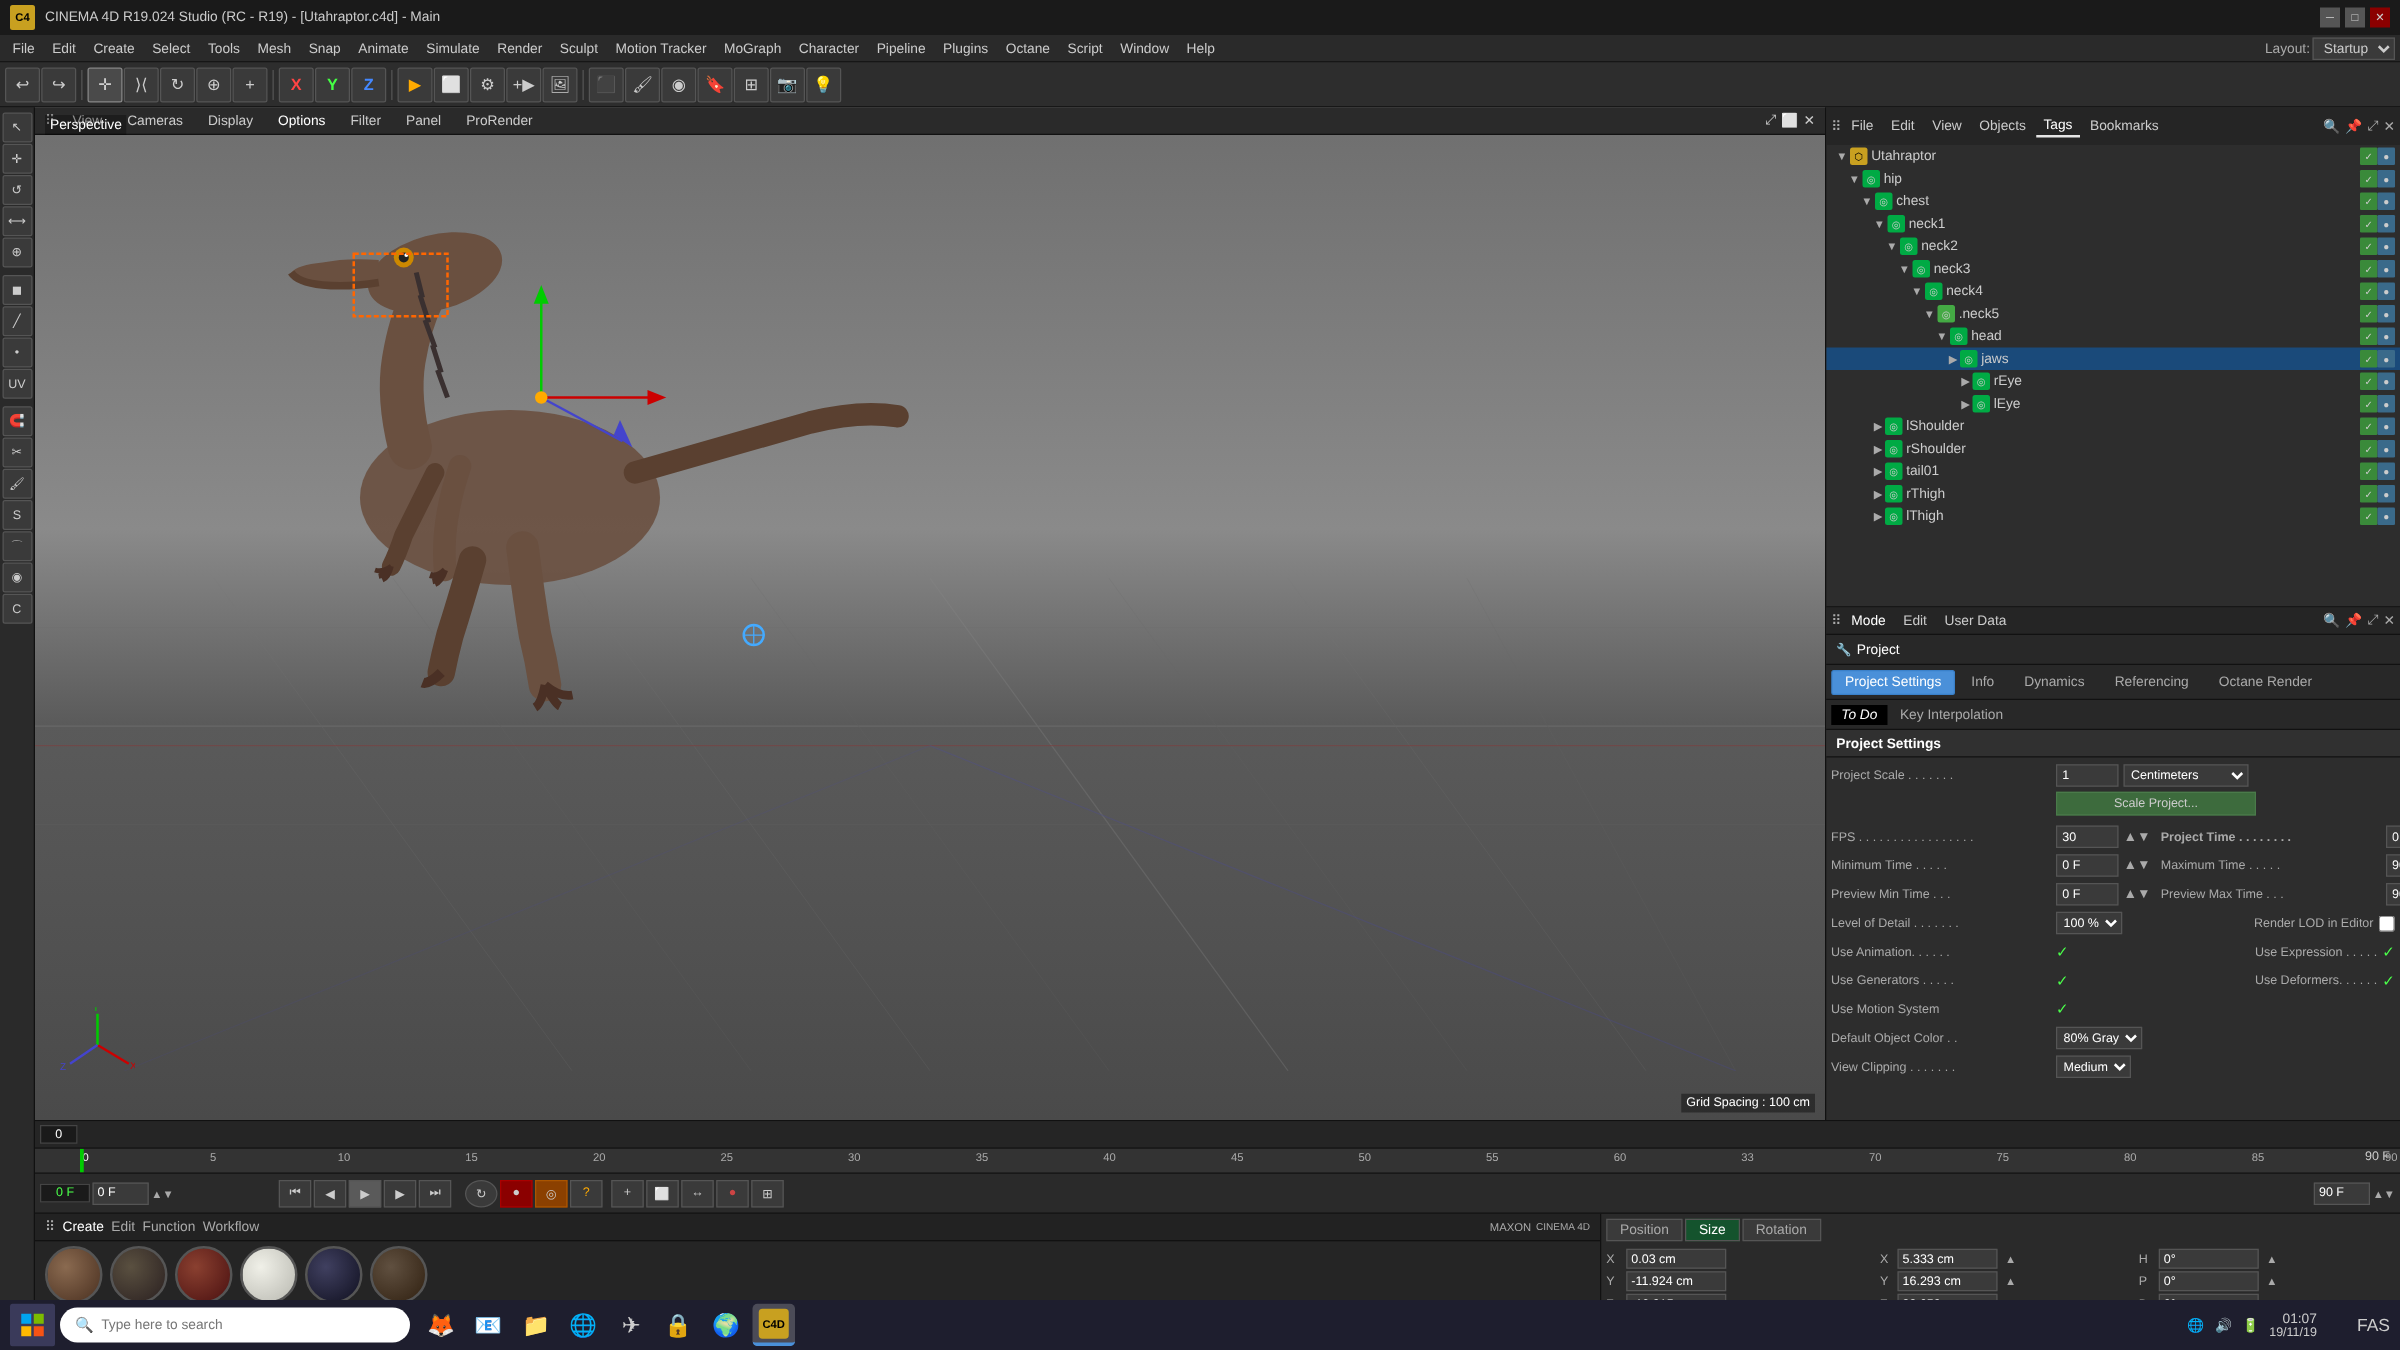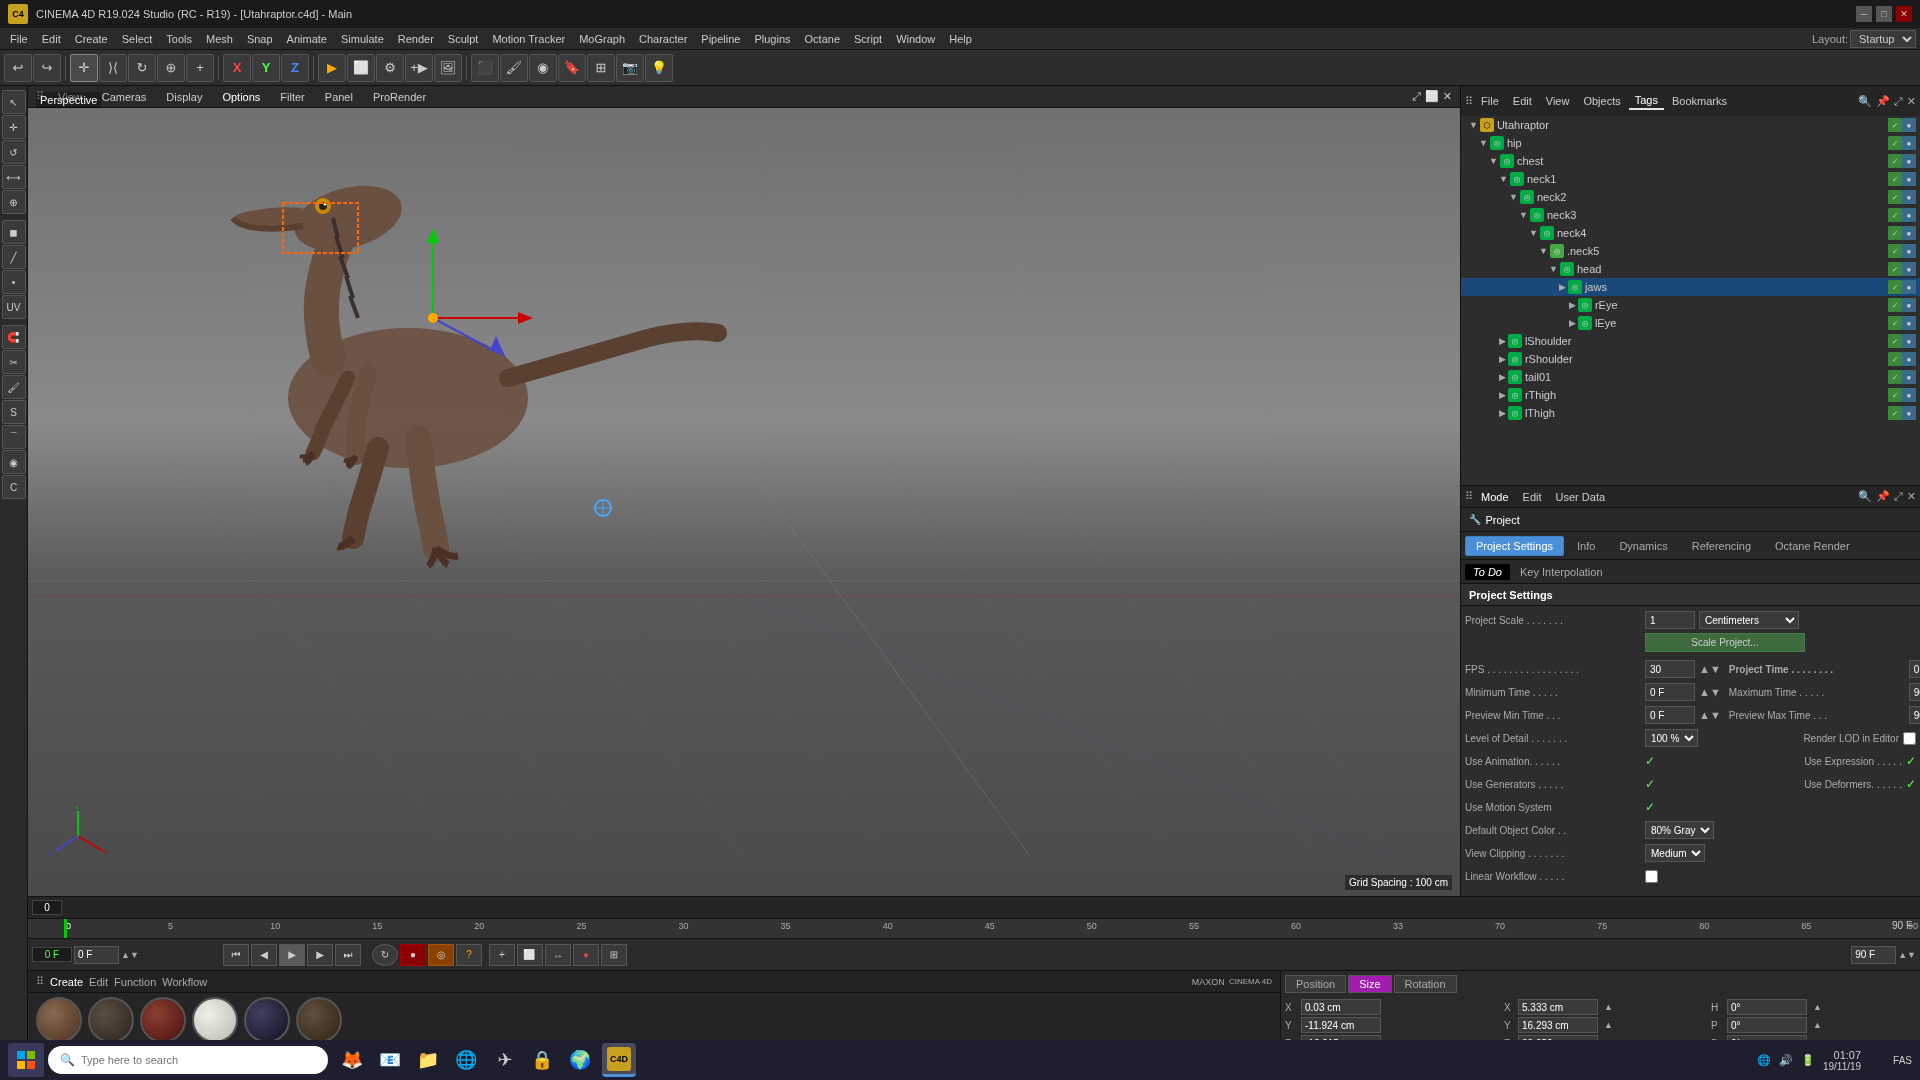--- a/index.html
+++ b/index.html
@@ -86,21 +86,21 @@
     #material-browser { height: 88px; background: #252525; display: flex; flex-direction: column; }
     #material-header { height: 22px; background: #222; display: flex; align-items: center; padding: 0 8px; gap: 6px; border-bottom: 1px solid #111; }
     #material-header .tab { color: #aaa; font-size: 11px; cursor: pointer; }
     #material-header .tab.active { color: #fff; }
     #material-content { flex: 1; display: flex; align-items: center; padding: 4px 8px; gap: 6px; overflow-x: auto; }
     .mat-item { display: flex; flex-direction: column; align-items: center; gap: 2px; cursor: pointer; }
     .mat-thumb { width: 46px; height: 46px; border-radius: 50%; border: 2px solid #555; }
     .mat-label { color: #ccc; font-size: 10px; text-align: center; }
     #transform-header { display: flex; gap: 2px; margin-bottom: 3px; }
     .transform-tab { padding: 2px 10px; background: #3a3a3a; border: 1px solid #555; color: #aaa; font-size: 11px; cursor: pointer; }
-    .transform-tab.active { background: #a21caf; color: #fff; }
+    .transform-tab.active { background: #14532d; color: #fff; }
     .transform-row { display: flex; align-items: center; gap: 4px; margin-bottom: 2px; }
     .transform-label { color: #aaa; font-size: 10px; width: 12px; }
     .transform-input { width: 80px; background: #3a3a3a; border: 1px solid #555; color: #fff; font-size: 10px; padding: 1px 3px; height: 16px; }
     .transform-small-label { color: #aaa; font-size: 10px; width: 10px; margin-left: 6px; }
     .apply-btn { background: #3a3a3a; border: 1px solid #666; color: #ccc; font-size: 11px; padding: 4px; cursor: pointer; text-align: center; }
 
     
     #taskbar { height: 40px; background: #1e1e2e; display: flex; align-items: center; padding: 0 8px; gap: 4px; position: fixed; bottom: 0; left: 0; right: 0; }
     .taskbar-start { width: 36px; height: 34px; background: #3a3a5a; display: flex; align-items: center; justify-content: center; border-radius: 2px; cursor: pointer; }
     .taskbar-search { width: 280px; height: 28px; background: #fff; border-radius: 14px; display: flex; align-items: center; padding: 0 12px; gap: 6px; }
@@ -670,26 +670,20 @@
               <div class="attr-label">View Clipping . . . . . . .</div>
               <div class="attr-value">
                 <select class="attr-select">
                   <option>Medium</option>
                   <option>Small</option>
                   <option>Large</option>
                 </select>
               </div>
             </div>
 
-            <div class="attr-row">
-              <div class="attr-label">Linear Workflow . . . . .</div>
-              <div class="attr-value">
-                <input type="checkbox" style="">
-              </div>
-            </div>
 
           </div>
         </div>
       </div>
     </div>
 
     <div id="timeline-area">
 
       <div style="display:flex;height:22px;background:#252525;border-bottom:1px solid #111;align-items:center;padding:0 4px;gap:4px;">
 
@@ -910,15 +904,15 @@
     <div style="width:24px;height:24px;background:#c8a020;border-radius:3px;display:flex;align-items:center;justify-content:center;color:#000;font-weight:bold;font-size:9px;">C4D</div>
   </div>
   <div class="taskbar-right">
     <span style="cursor:pointer;">🌐</span>
     <span style="cursor:pointer;">🔊</span>
     <span style="cursor:pointer;">🔋</span>
     <div style="text-align:right;">
       <div>01:07</div>
       <div style="font-size:10px;">19/11/19</div>
     </div>
-    <div style="font-size:10px;padding-left:24px;">FAS</div>
+    <div style="font-size:14px;padding-left:24px;">FAS</div>
   </div>
 </div>
 
 </body></html>

